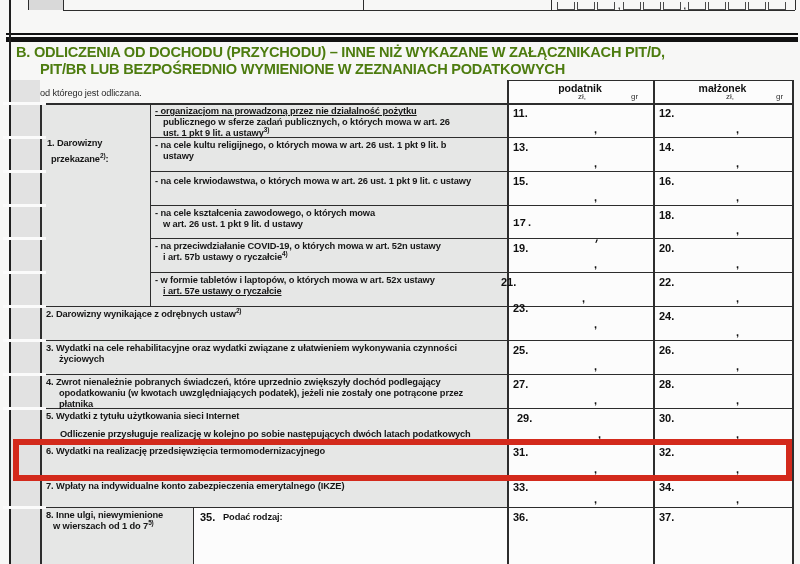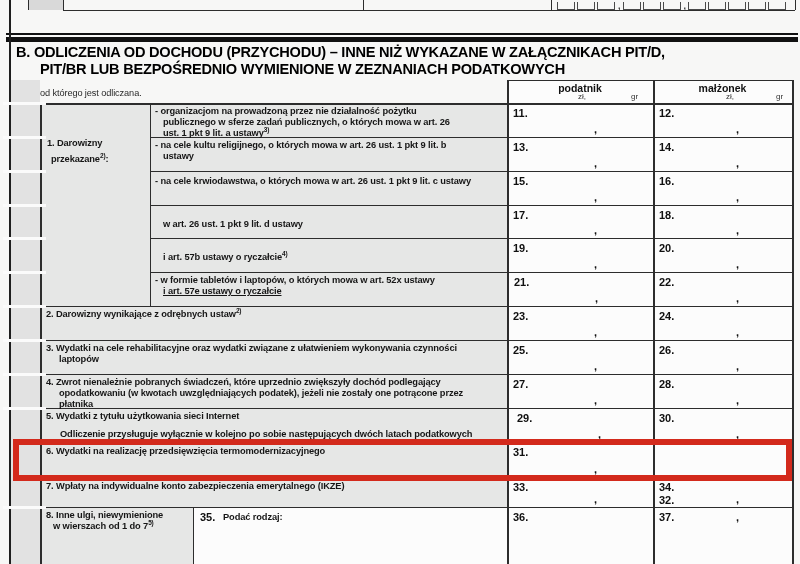--- a/index.html
+++ b/index.html
@@ -5,21 +5,21 @@
   html,body{margin:0;padding:0;background:#fff;}
   .page{position:relative;width:800px;height:564px;background:#f7f7f6;overflow:hidden;
         font-family:"Liberation Sans",sans-serif;}
   .bg{position:absolute;z-index:1;}
   .vl,.hl{position:absolute;background:#2d2d2d;z-index:2;}
   .dash{position:absolute;background:#fbfbfb;height:3px;z-index:3;}
   .t{position:absolute;z-index:4;font-weight:bold;color:#161616;font-size:9.3px;line-height:11px;
      white-space:nowrap;letter-spacing:-0.12px;}
   .note{position:absolute;z-index:4;font-weight:normal;color:#2a2a2a;font-size:9.2px;line-height:10px;
      white-space:nowrap;letter-spacing:-0.1px;}
-  .title{position:absolute;z-index:4;font-weight:bold;color:#000000;font-size:14.6px;
+  .title{position:absolute;z-index:4;font-weight:bold;color:#4d7c0f;font-size:14.6px;
      letter-spacing:-0.25px;white-space:nowrap;}
   sup{font-size:6.5px;line-height:0;vertical-align:super;}
   .cellbox{position:absolute;z-index:4;}
   .num{position:absolute;left:5px;top:4px;font-weight:bold;font-size:11px;color:#101010;}
   .comma{position:absolute;font-weight:bold;font-size:11px;color:#101010;line-height:10px;}
   .colhdr{position:absolute;z-index:4;font-weight:bold;font-size:10.5px;color:#111;text-align:center;}
   .unit{position:absolute;z-index:4;font-weight:normal;font-size:8px;color:#333;}
   .red{position:absolute;z-index:6;border:6px solid #d32a1c;background:transparent;}
   .dboxes{position:absolute;z-index:4;display:flex;align-items:flex-end;}
   .dbox{width:16px;height:7px;border:1px solid #4a4a4a;border-top:none;margin-right:2px;}
@@ -109,45 +109,47 @@
   <div class="dash" style="left:3px;top:339px;width:43px;"></div>
   <div class="dash" style="left:3px;top:373px;width:43px;"></div>
   <div class="dash" style="left:3px;top:407px;width:43px;"></div>
   <div class="dash" style="left:3px;top:506px;width:43px;"></div>
 
   <div class="t" style="left:47px;top:138px;">1. Darowizny</div>
   <div class="t" style="left:51px;top:154px;">
     <span>przekazane</span><sup>2)</sup><span>:</span>
   </div>
 
-  <div class="t" style="left:155px;top:106px;">- organizacjom na prowadzoną przez nie działalność pożytku</div>
+  <div class="t" style="left:155px;top:106px;text-decoration:underline;">- organizacjom na prowadzoną przez nie działalność pożytku</div>
   <div class="t" style="left:163px;top:117px;">publicznego w sferze zadań publicznych, o których mowa w art. 26</div>
   <div class="t" style="left:163px;top:128px;">
     <span>ust. 1 pkt 9 lit. a ustawy</span><sup>3)</sup>
   </div>
   <div class="t" style="left:155px;top:140px;">- na cele kultu religijnego, o których mowa w art. 26 ust. 1 pkt 9 lit. b</div>
   <div class="t" style="left:163px;top:151px;">ustawy</div>
   <div class="t" style="left:155px;top:176px;">- na cele krwiodawstwa, o których mowa w art. 26 ust. 1 pkt 9 lit. c ustawy</div>
+  <div class="t" style="left:155px;top:208px;">- na cele kształcenia zawodowego, o których mowa</div>
   <div class="t" style="left:163px;top:219px;">w art. 26 ust. 1 pkt 9 lit. d ustawy</div>
+  <div class="t" style="left:155px;top:241px;">- na przeciwdziałanie COVID-19, o których mowa w art. 52n ustawy</div>
   <div class="t" style="left:163px;top:252px;">
     <span>i art. 57b ustawy o ryczałcie</span><sup>4)</sup>
   </div>
   <div class="t" style="left:155px;top:275px;">- w formie tabletów i laptopów, o których mowa w art. 52x ustawy</div>
   <div class="t" style="left:163px;top:286px;text-decoration:underline;">i art. 57e ustawy o ryczałcie</div>
 
   <div class="t" style="left:46px;top:309px;">
     <span>2. Darowizny wynikające z odrębnych ustaw</span><sup>2)</sup>
   </div>
   <div class="t" style="left:46px;top:343px;">3. Wydatki na cele rehabilitacyjne oraz wydatki związane z ułatwieniem wykonywania czynności</div>
-  <div class="t" style="left:59px;top:354px;">laptopów</div>
+  <div class="t" style="left:59px;top:354px;">życiowych</div>
   <div class="t" style="left:46px;top:377px;">4. Zwrot nienależnie pobranych świadczeń, które uprzednio zwiększyły dochód podlegający</div>
   <div class="t" style="left:59px;top:388px;">opodatkowaniu (w kwotach uwzględniających podatek), jeżeli nie zostały one potrącone przez</div>
   <div class="t" style="left:59px;top:399px;">płatnika</div>
   <div class="t" style="left:46px;top:411px;">5. Wydatki z tytułu użytkowania sieci Internet</div>
-  <div class="t" style="left:60px;top:429px;">Odliczenie przysługuje wyłącznie w kolejno po sobie następujących dwóch latach podatkowych</div>
+  <div class="t" style="left:60px;top:429px;">Odliczenie przysługuje realizację w kolejno po sobie następujących dwóch latach podatkowych</div>
   <div class="t" style="left:46px;top:446px;">6. Wydatki na realizację przedsięwzięcia termomodernizacyjnego</div>
   <div class="t" style="left:46px;top:481px;">7. Wpłaty na indywidualne konto zabezpieczenia emerytalnego (IKZE)</div>
 
   <div class="t" style="left:46px;top:510px;">8. Inne ulgi, niewymienione</div>
   <div class="t" style="left:53px;top:521px;">
     <span>w wierszach od 1 do 7</span><sup>5)</sup>
   </div>
   <div class="cellbox" style="left:194px;top:508px;width:313px;height:56px;">
     <span class="num" style="left:6px;top:3px;">35.</span>
     <span class="t" style="left:29px;top:3.5px;">Podać rodzaj:</span>
@@ -170,45 +172,45 @@
     <span class="comma" style="left:82px;top:21px;">,</span>
   </div>
   <div class="cellbox" style="left:508px;top:171px;width:145px;height:34px;">
     <span class="num">15.</span>
     <span class="comma" style="left:86px;top:21px;">,</span>
   </div>
   <div class="cellbox" style="left:654px;top:171px;width:138px;height:34px;">
     <span class="num">16.</span>
     <span class="comma" style="left:82px;top:21px;">,</span>
   </div>
-  <div class="cellbox" style="left:508px;top:205px;width:145px;height:33px;">
+  <div class="cellbox" style="left:508px;top:213px;width:145px;height:33px;font-family:Liberation Mono, monospace;">
     <span class="num">17.</span>
     <span class="comma" style="left:86px;top:20px;">,</span>
   </div>
   <div class="cellbox" style="left:654px;top:205px;width:138px;height:33px;">
     <span class="num">18.</span>
     <span class="comma" style="left:82px;top:20px;">,</span>
   </div>
   <div class="cellbox" style="left:508px;top:238px;width:145px;height:34px;">
     <span class="num">19.</span>
     <span class="comma" style="left:86px;top:21px;">,</span>
   </div>
   <div class="cellbox" style="left:654px;top:238px;width:138px;height:34px;">
     <span class="num">20.</span>
     <span class="comma" style="left:82px;top:21px;">,</span>
   </div>
-  <div class="cellbox" style="left:509px;top:272px;width:142px;height:34px;">
+  <div class="cellbox" style="left:496px;top:272px;width:142px;height:34px;">
     <span class="num">21.</span>
     <span class="comma" style="left:86px;top:21px;">,</span>
   </div>
   <div class="cellbox" style="left:654px;top:272px;width:138px;height:34px;">
     <span class="num">22.</span>
     <span class="comma" style="left:82px;top:21px;">,</span>
   </div>
-  <div class="cellbox" style="left:508px;top:306px;width:120px;height:34px;">
+  <div class="cellbox" style="left:508px;top:298px;width:120px;height:34px;">
     <span class="num">23.</span>
     <span class="comma" style="left:86px;top:21px;">,</span>
   </div>
   <div class="cellbox" style="left:654px;top:306px;width:138px;height:34px;">
     <span class="num">24.</span>
     <span class="comma" style="left:82px;top:21px;">,</span>
   </div>
   <div class="cellbox" style="left:508px;top:340px;width:145px;height:34px;">
     <span class="num">25.</span>
     <span class="comma" style="left:86px;top:21px;">,</span>
@@ -230,21 +232,21 @@
     <span class="comma" style="left:86px;top:21px;">,</span>
   </div>
   <div class="cellbox" style="left:654px;top:408px;width:138px;height:34px;">
     <span class="num">30.</span>
     <span class="comma" style="left:82px;top:21px;">,</span>
   </div>
   <div class="cellbox" style="left:508px;top:442px;width:145px;height:35px;">
     <span class="num">31.</span>
     <span class="comma" style="left:86px;top:22px;">,</span>
   </div>
-  <div class="cellbox" style="left:654px;top:442px;width:138px;height:35px;margin-top:48px;">
+  <div class="cellbox" style="left:654px;top:442px;width:138px;height:35px;">
     <span class="num">32.</span>
     <span class="comma" style="left:82px;top:22px;">,</span>
   </div>
   <div class="cellbox" style="left:508px;top:477px;width:145px;height:30px;">
     <span class="num">33.</span>
     <span class="comma" style="left:86px;top:17px;">,</span>
   </div>
   <div class="cellbox" style="left:654px;top:477px;width:138px;height:30px;">
     <span class="num">34.</span>
     <span class="comma" style="left:82px;top:17px;">,</span>

